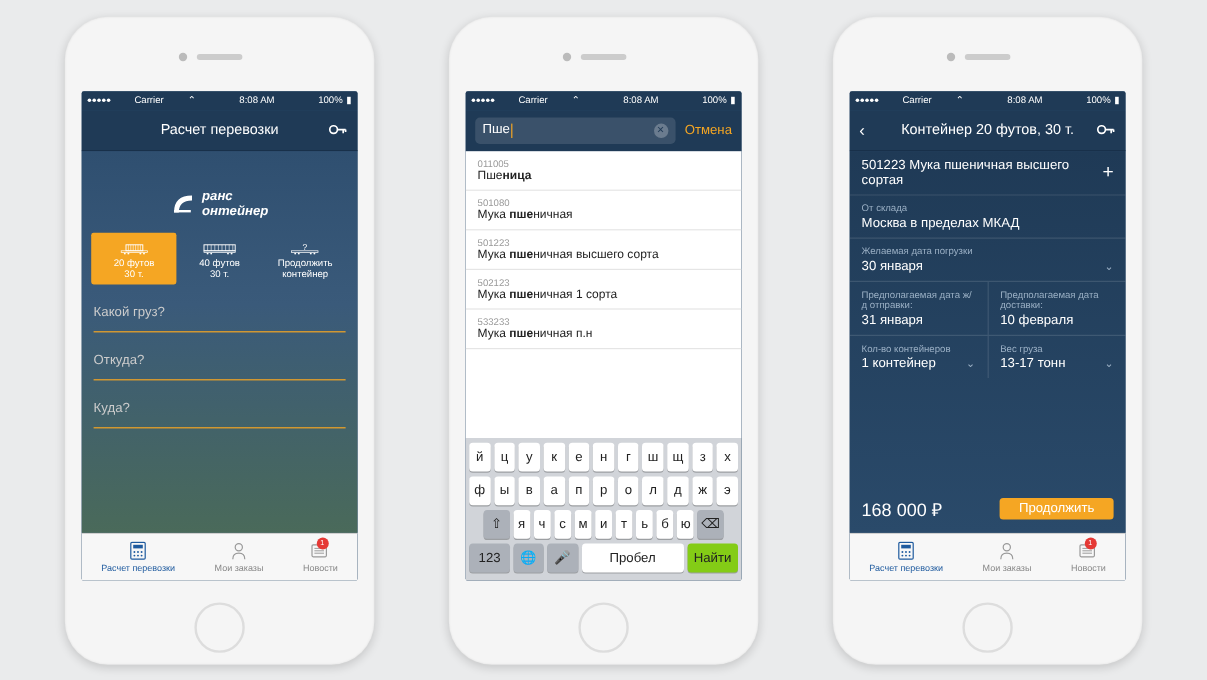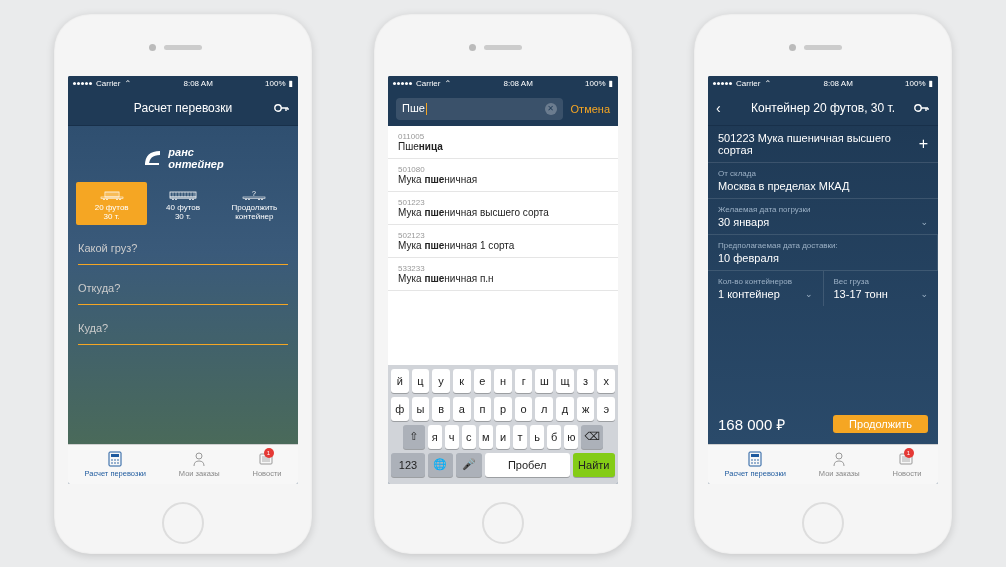--- a/index.html
+++ b/index.html
@@ -3,36 +3,36 @@
 <meta charset="utf-8">
 <style>
 * { margin: 0; padding: 0; box-sizing: border-box; font-family: -apple-system, Helvetica, Arial, sans-serif; -webkit-font-smoothing: antialiased; }
 body { background: #eaebec; width: 1006px; height: 567px; display: flex; justify-content: center; align-items: center; gap: 62px; }
 .phone { width: 258px; height: 540px; background: #f5f5f5; border-radius: 36px; box-shadow: 0 2px 8px rgba(0,0,0,0.15), inset 0 0 2px rgba(0,0,0,0.1); position: relative; padding: 62px 14px 62px; }
 .speaker { position: absolute; top: 31px; left: 50%; transform: translateX(-50%); width: 38px; height: 5px; background: #ccc; border-radius: 3px; }
 .camera { position: absolute; top: 30px; left: 95px; width: 7px; height: 7px; background: #bbb; border-radius: 50%; }
 .home { position: absolute; bottom: 10px; left: 50%; transform: translateX(-50%); width: 42px; height: 42px; border: 2px solid #ddd; border-radius: 50%; }
 .screen { width: 230px; height: 408px; background: #2a4a6a; border-radius: 2px; overflow: hidden; display: flex; flex-direction: column; position: relative; }
 .statusbar { height: 16px; background: #1f3a56; display: flex; justify-content: space-between; align-items: center; padding: 0 5px; color: #fff; font-size: 8px; }
-.sb-left { display: flex; align-items: center; gap: 4px; }
+.sb-left { display: flex; align-items: center; gap: 20px; }
 .dots { display: flex; gap: 1px; }
 .dots span { width: 3px; height: 3px; background: #fff; border-radius: 50%; }
 .sb-right { display: flex; align-items: center; gap: 3px; }
 .navbar { height: 34px; background: #1f3a56; border-bottom: 1px solid #18304a; display: flex; align-items: center; justify-content: center; position: relative; }
 .navtitle { color: #fff; font-size: 12px; font-weight: 500; }
 .navright { position: absolute; right: 8px; color: #fff; font-size: 11px; }
 .content { flex: 1; background: linear-gradient(180deg, #2f4f70 0%, #3a5a7a 40%, #4a6a5a 100%); display: flex; flex-direction: column; position: relative; }
 .content-white { background: #fff; }
 .content-dark { background: linear-gradient(180deg, #1f3a56 0%, #2a4a6a 100%); }
 .tabbar { height: 40px; background: #f7f7f7; border-top: 1px solid #d0d0d0; display: flex; justify-content: space-around; align-items: center; }
 .tabitem { display: flex; flex-direction: column; align-items: center; gap: 1px; font-size: 7.5px; color: #888; position: relative; }
 .tabitem.active { color: #1e5a9e; }
 .tabicon { width: 18px; height: 18px; display: flex; align-items: center; justify-content: center; }
 .badge { position: absolute; top: -2px; right: 8px; width: 10px; height: 10px; background: #e53935; color: #fff; border-radius: 50%; font-size: 6px; display: flex; align-items: center; justify-content: center; }
-.logo { margin: 20px auto 12px; color: #fff; display: flex; align-items: center; gap: 4px; font-size: 11px; font-style: italic; font-weight: bold; }
+.logo { margin: 32px auto 12px; color: #fff; display: flex; align-items: center; gap: 4px; font-size: 11px; font-style: italic; font-weight: bold; }
 .seg { display: flex; margin: 0 8px; gap: 0; }
 .seg-item { flex: 1; display: flex; flex-direction: column; align-items: center; padding: 6px 0 4px; font-size: 8px; color: #fff; text-align: center; border-radius: 2px; }
 .seg-item.selected { background: #f5a623; }
 .seg-icon { width: 30px; height: 12px; margin-bottom: 3px; display: flex; align-items: end; justify-content: center; }
 .field { margin: 0 10px; height: 32px; border-bottom: 1px solid #f5a623; display: flex; align-items: center; color: #ccc; font-size: 11px; margin-top: 8px; }
 .searchbar { height: 34px; background: #1f3a56; display: flex; align-items: center; padding: 0 8px; gap: 8px; }
 .searchbox { flex: 1; background: rgba(255,255,255,0.12); border-radius: 4px; height: 22px; display: flex; align-items: center; padding: 0 6px; color: #fff; font-size: 11px; justify-content: space-between; }
 .cursor { display: inline-block; width: 1px; height: 12px; background: #f5a623; vertical-align: middle; margin-left: 1px; }
 .cancel { color: #f5a623; font-size: 11px; }
 .clearcircle { width: 12px; height: 12px; background: rgba(255,255,255,0.25); border-radius: 50%; display: flex; align-items: center; justify-content: center; color: #1f3a56; font-size: 8px; }
@@ -372,20 +372,26 @@
       </div>
       <div class="card-row">
         <div class="card-label">Желаемая дата погрузки</div>
         <div class="card-value">
             <span>30 января</span>
             <span class="chevdown">⌄</span>
           </div>
       </div>
       <div class="two-col" style="border-bottom:1px solid rgba(255,255,255,0.12)">
         <div class="col">
+          <div class="card-label">Предполагаемая дата ж/д отправки:</div>
+          <div class="card-value">
+              <span>31 января</span>
+            </div>
+        </div>
+        <div class="col">
           <div class="card-label">Предполагаемая дата доставки:</div>
           <div class="card-value">
               <span>10 февраля</span>
             </div>
         </div>
       </div>
       <div class="two-col">
         <div class="col">
           <div class="card-label">Кол-во контейнеров</div>
           <div class="card-value">

